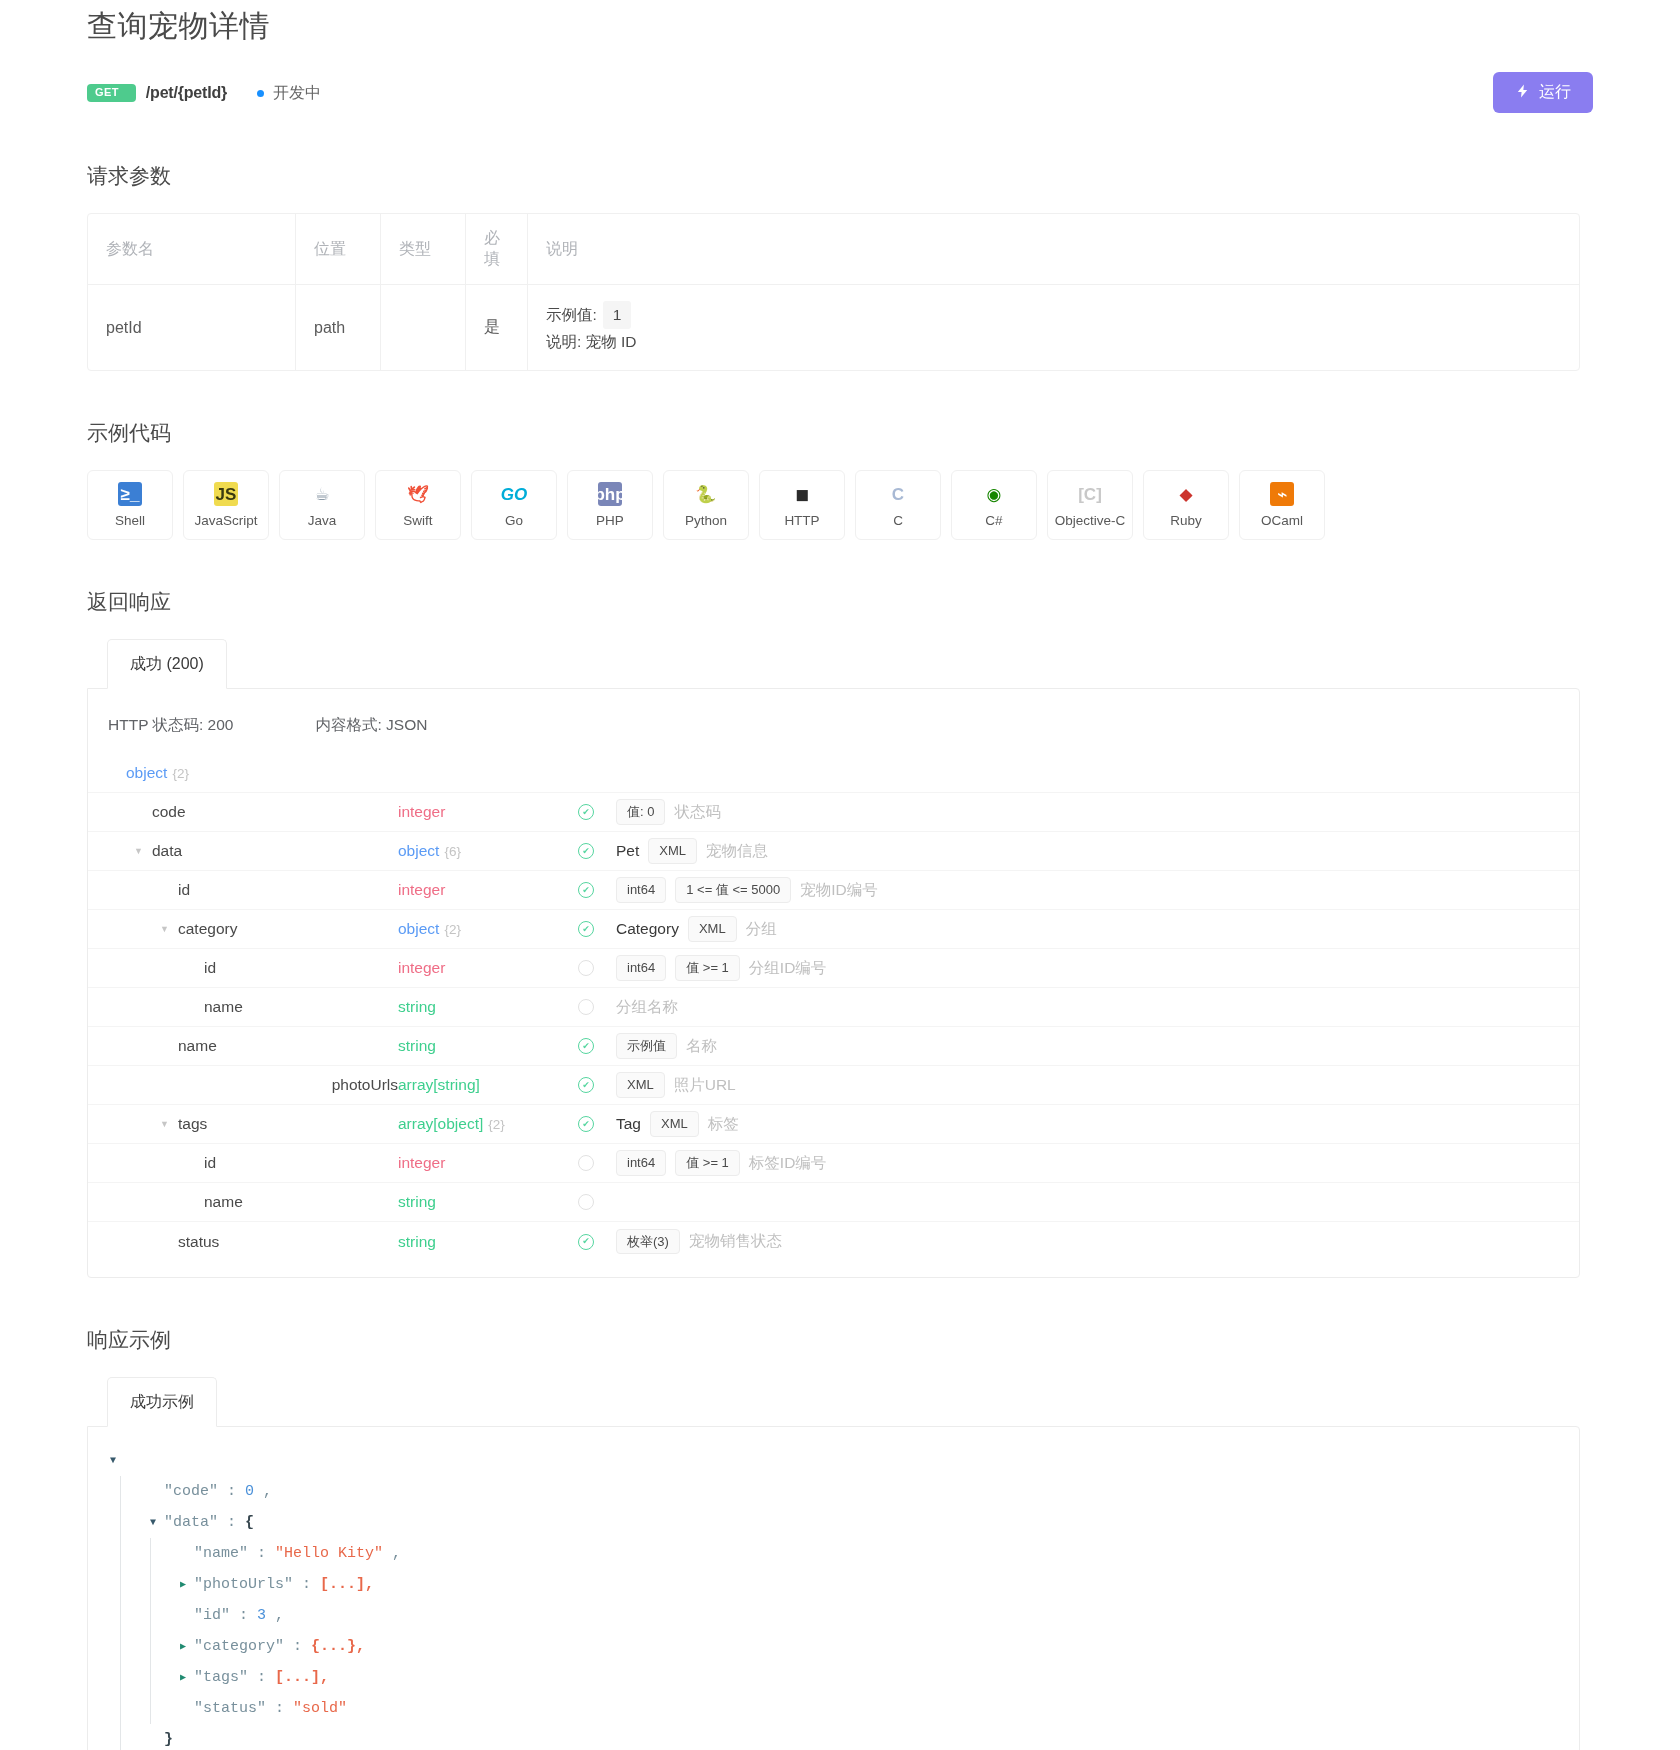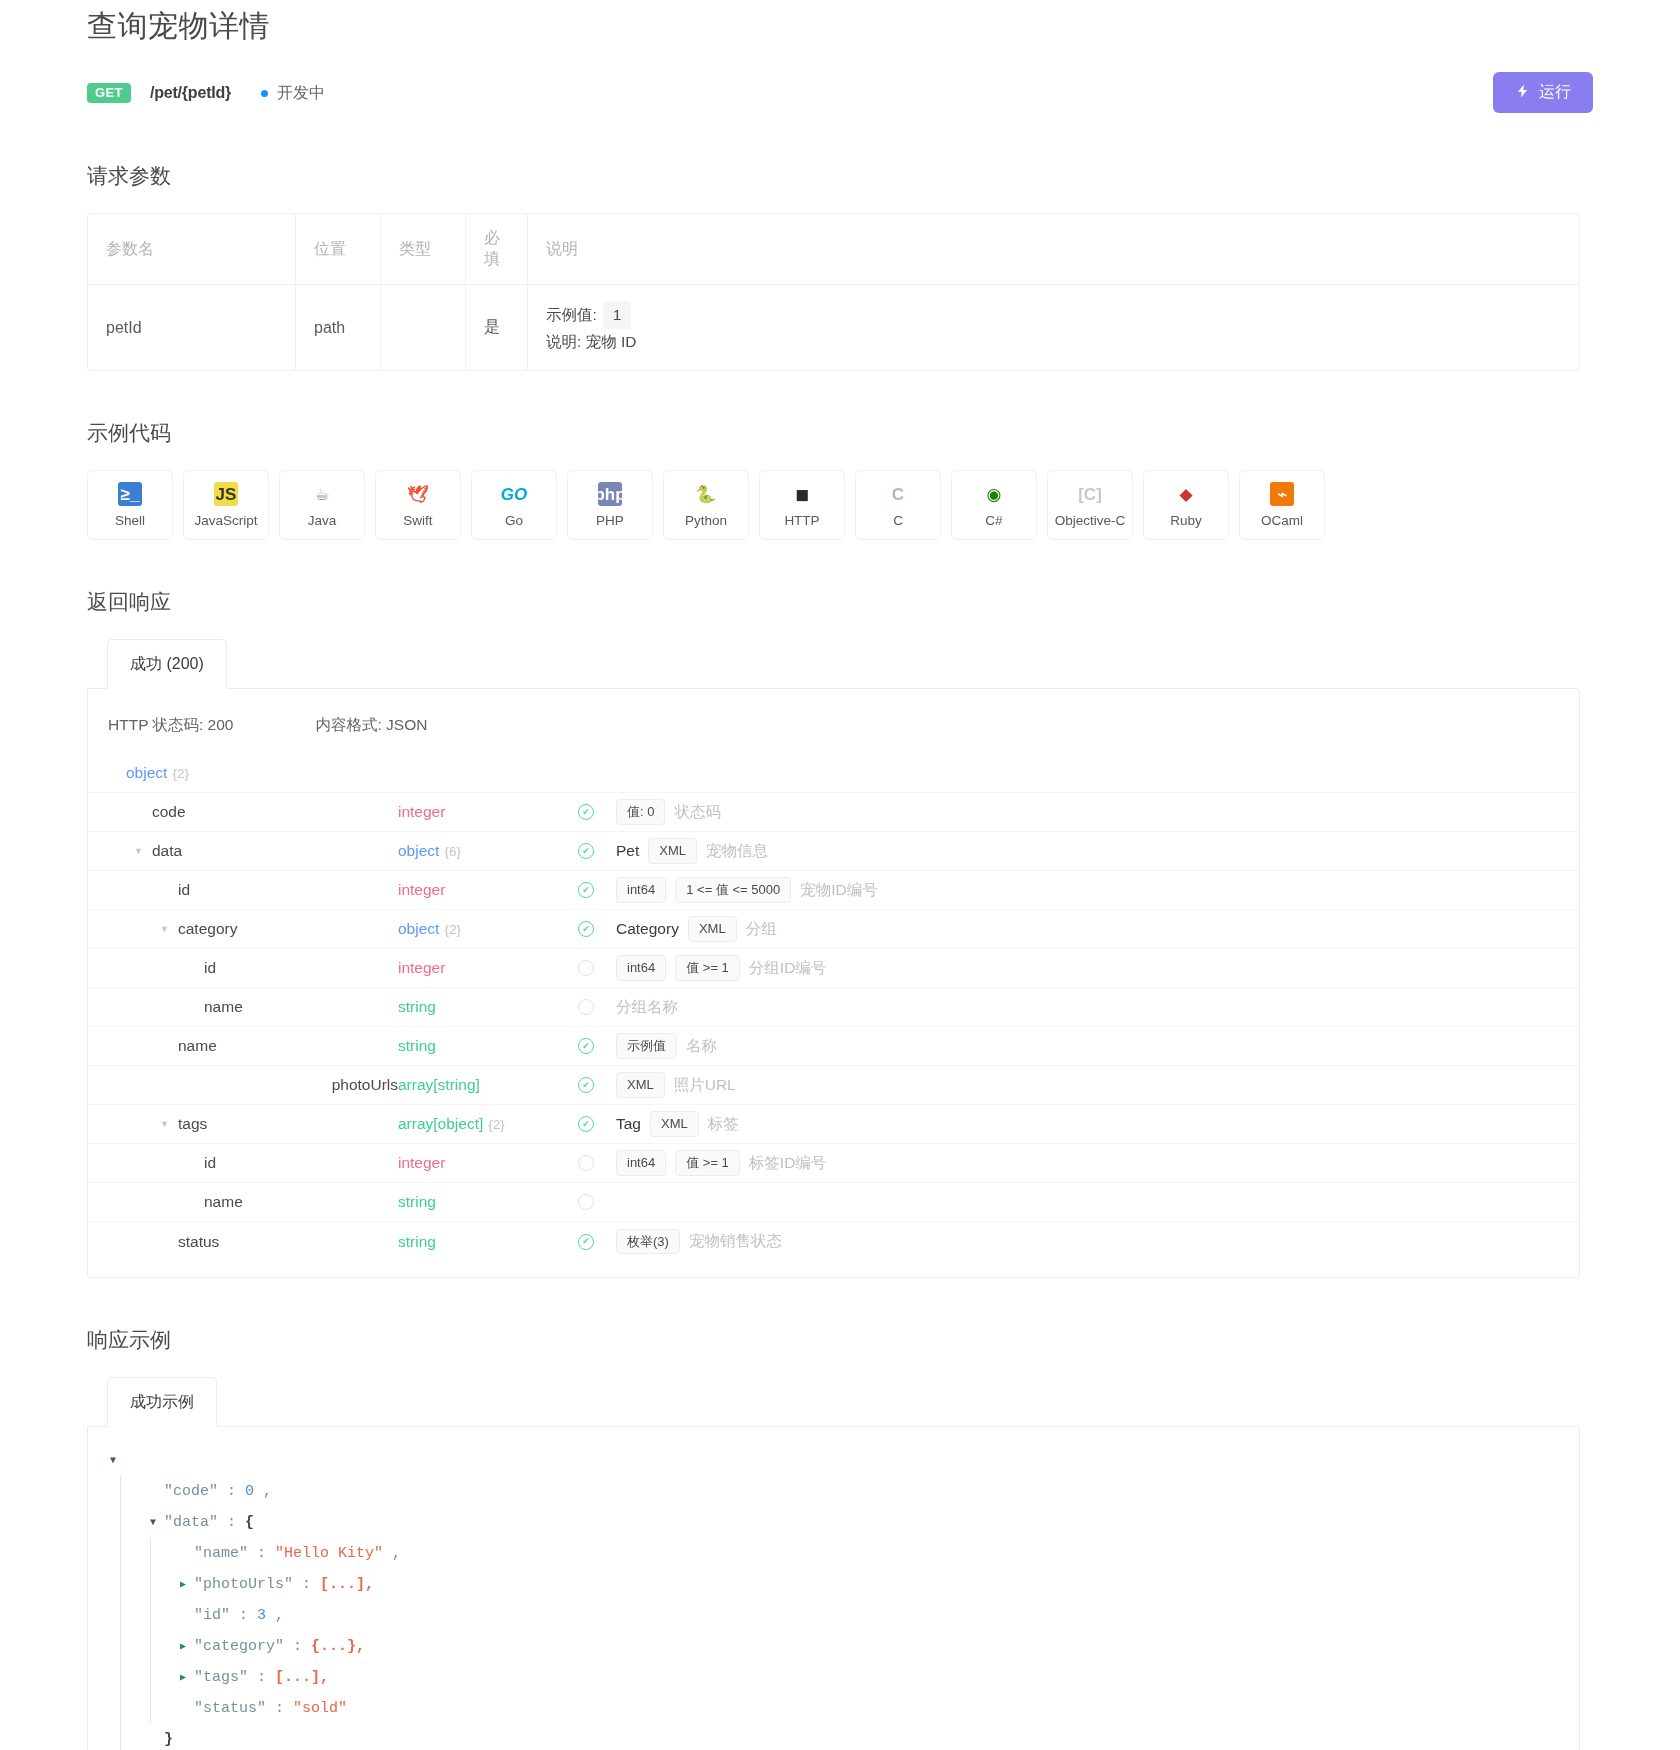--- a/index.html
+++ b/index.html
@@ -27,32 +27,32 @@
   .meta-row {
     display: flex;
     align-items: center;
     margin-top: 28px;
     position: relative;
     height: 42px;
   }
   .method-badge {
     background: #4ecb8d;
     color: #ffffff;
-    font-size: 13px;
+    font-size: 11px;
     font-weight: bold;
     border-radius: 4px;
-    padding: 3px 8px 4px 8px;
+    padding: 3px 17px 4px 8px;
     letter-spacing: .4px;
     line-height: 1;
   }
   .path {
     font-size: 16px;
     font-weight: bold;
     color: #404040;
-    margin-left: 19px;
+    margin-left: 10px;
     letter-spacing: -.2px;
   }
   .status-wrap {
     display: flex;
     align-items: center;
     margin-left: 30px;
   }
   .status-dot {
     width: 7px; height: 7px; border-radius: 50%;
     background: #1890ff;

